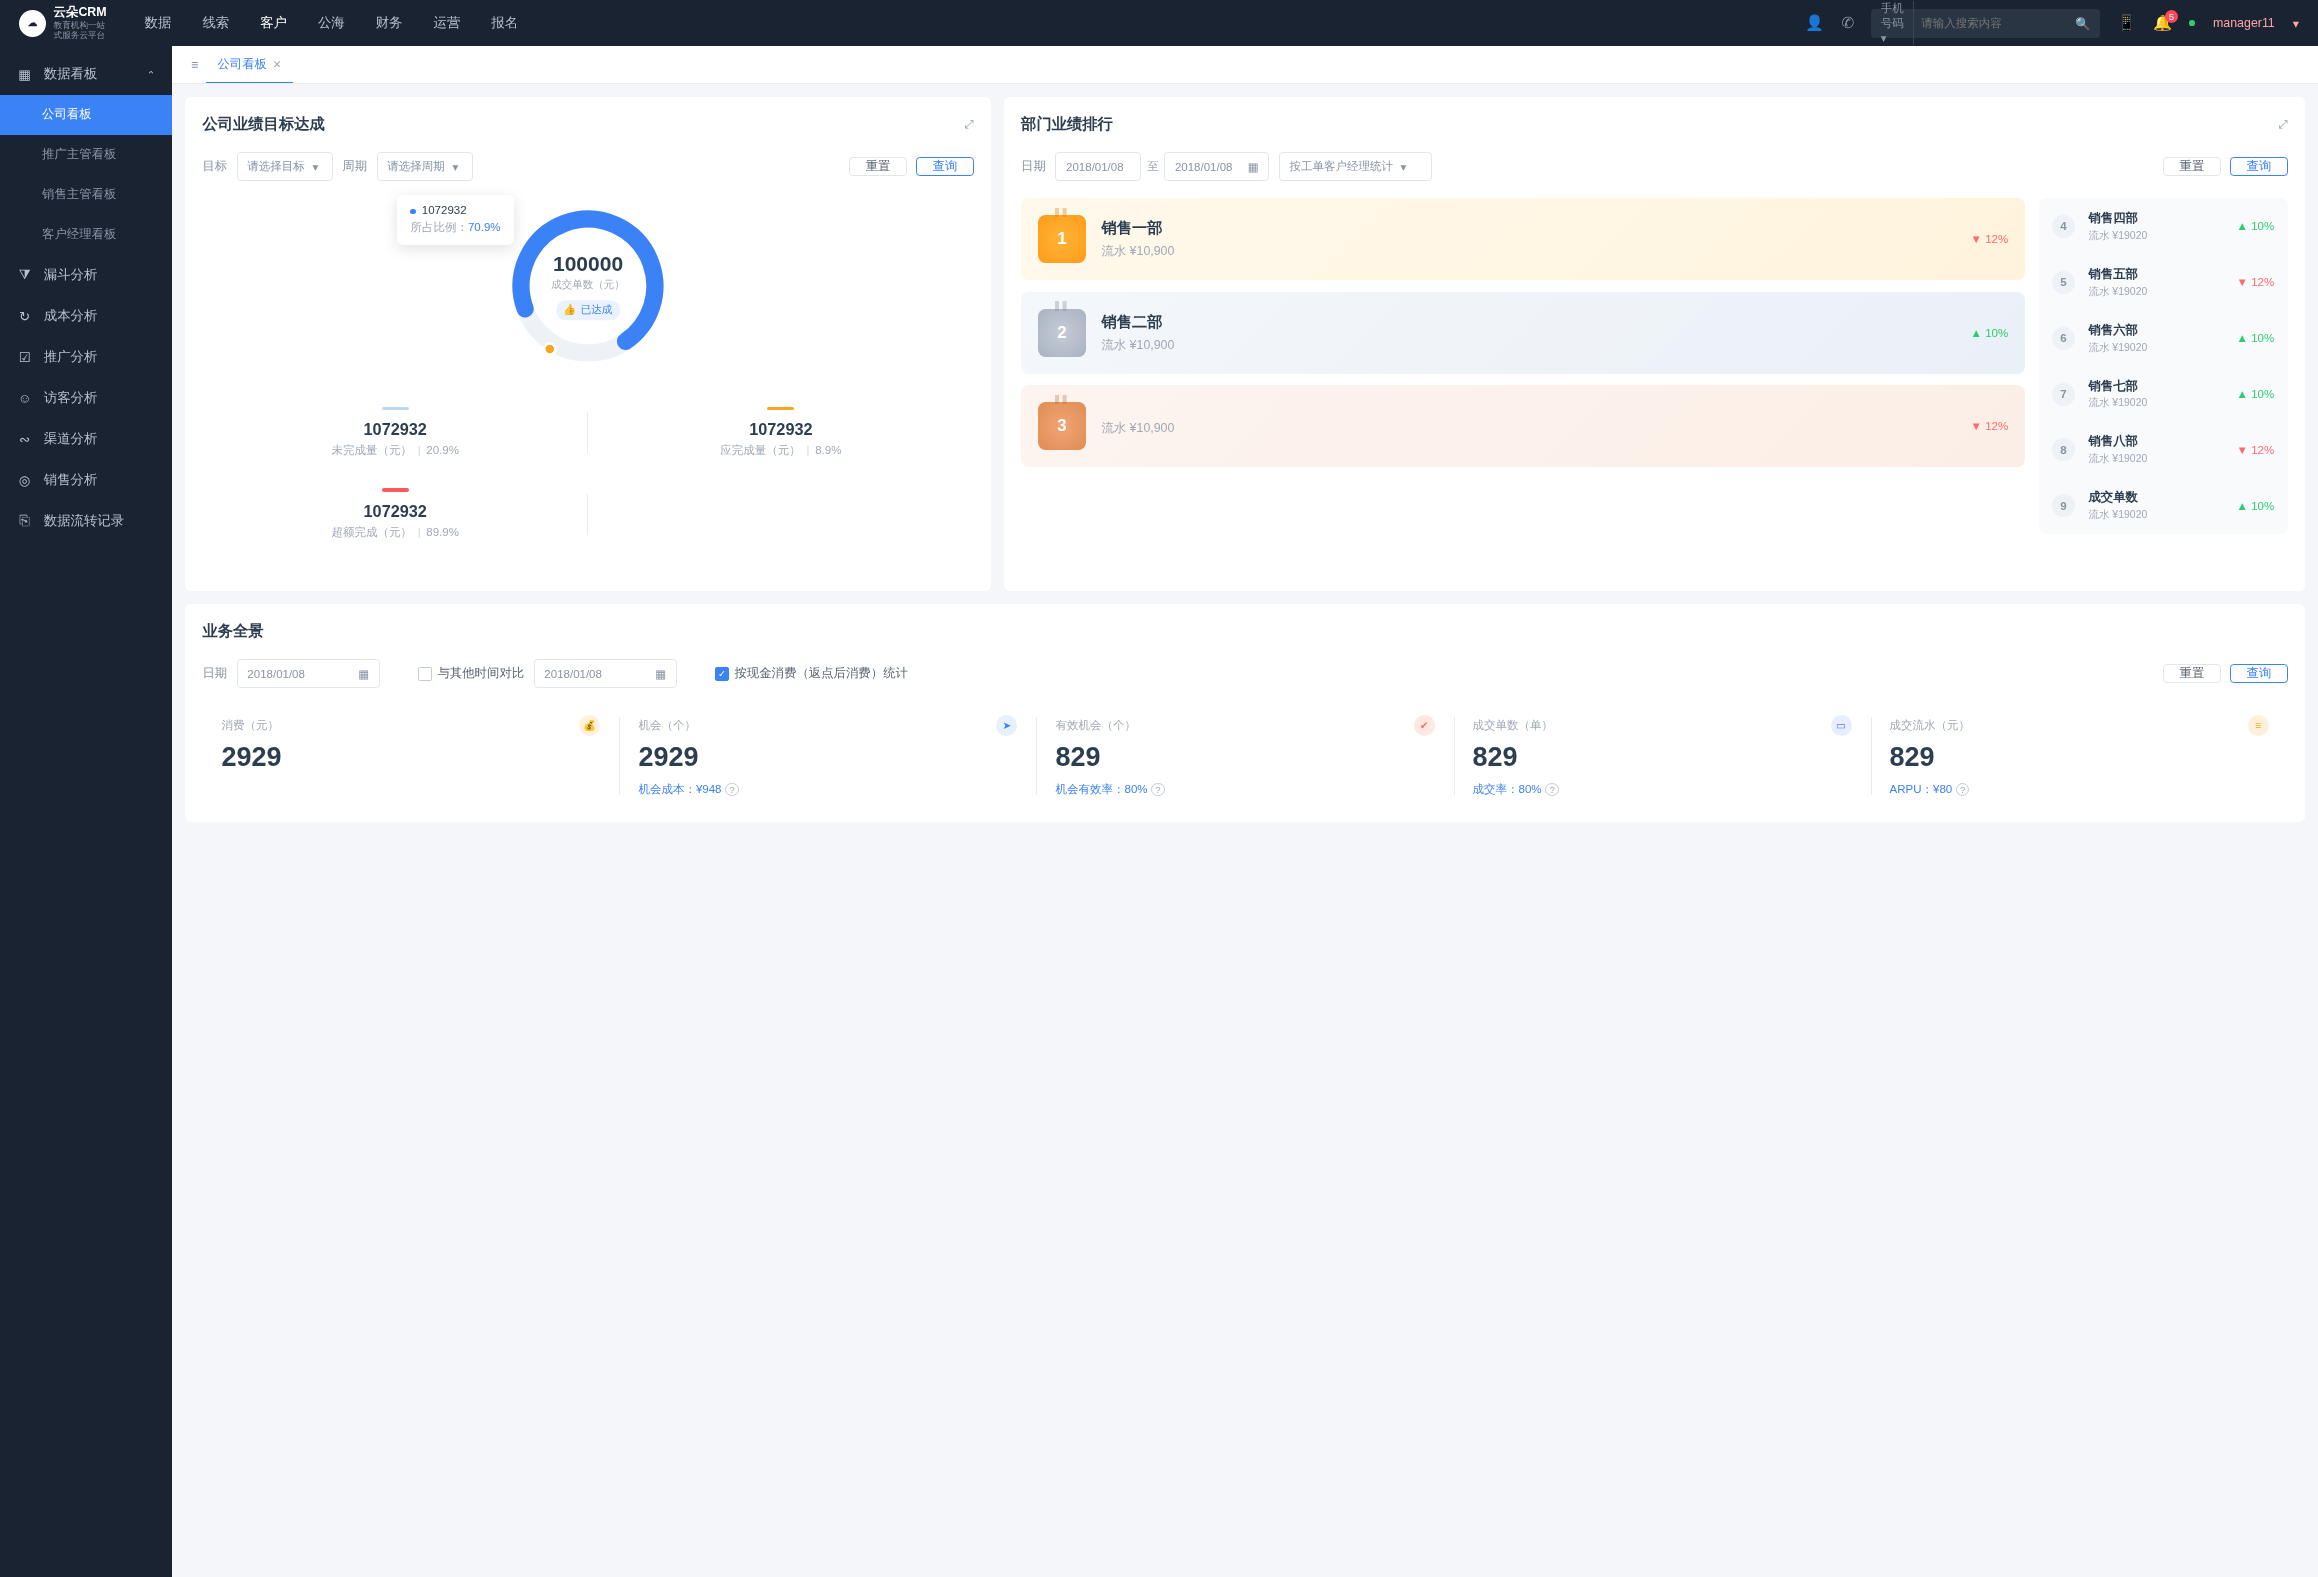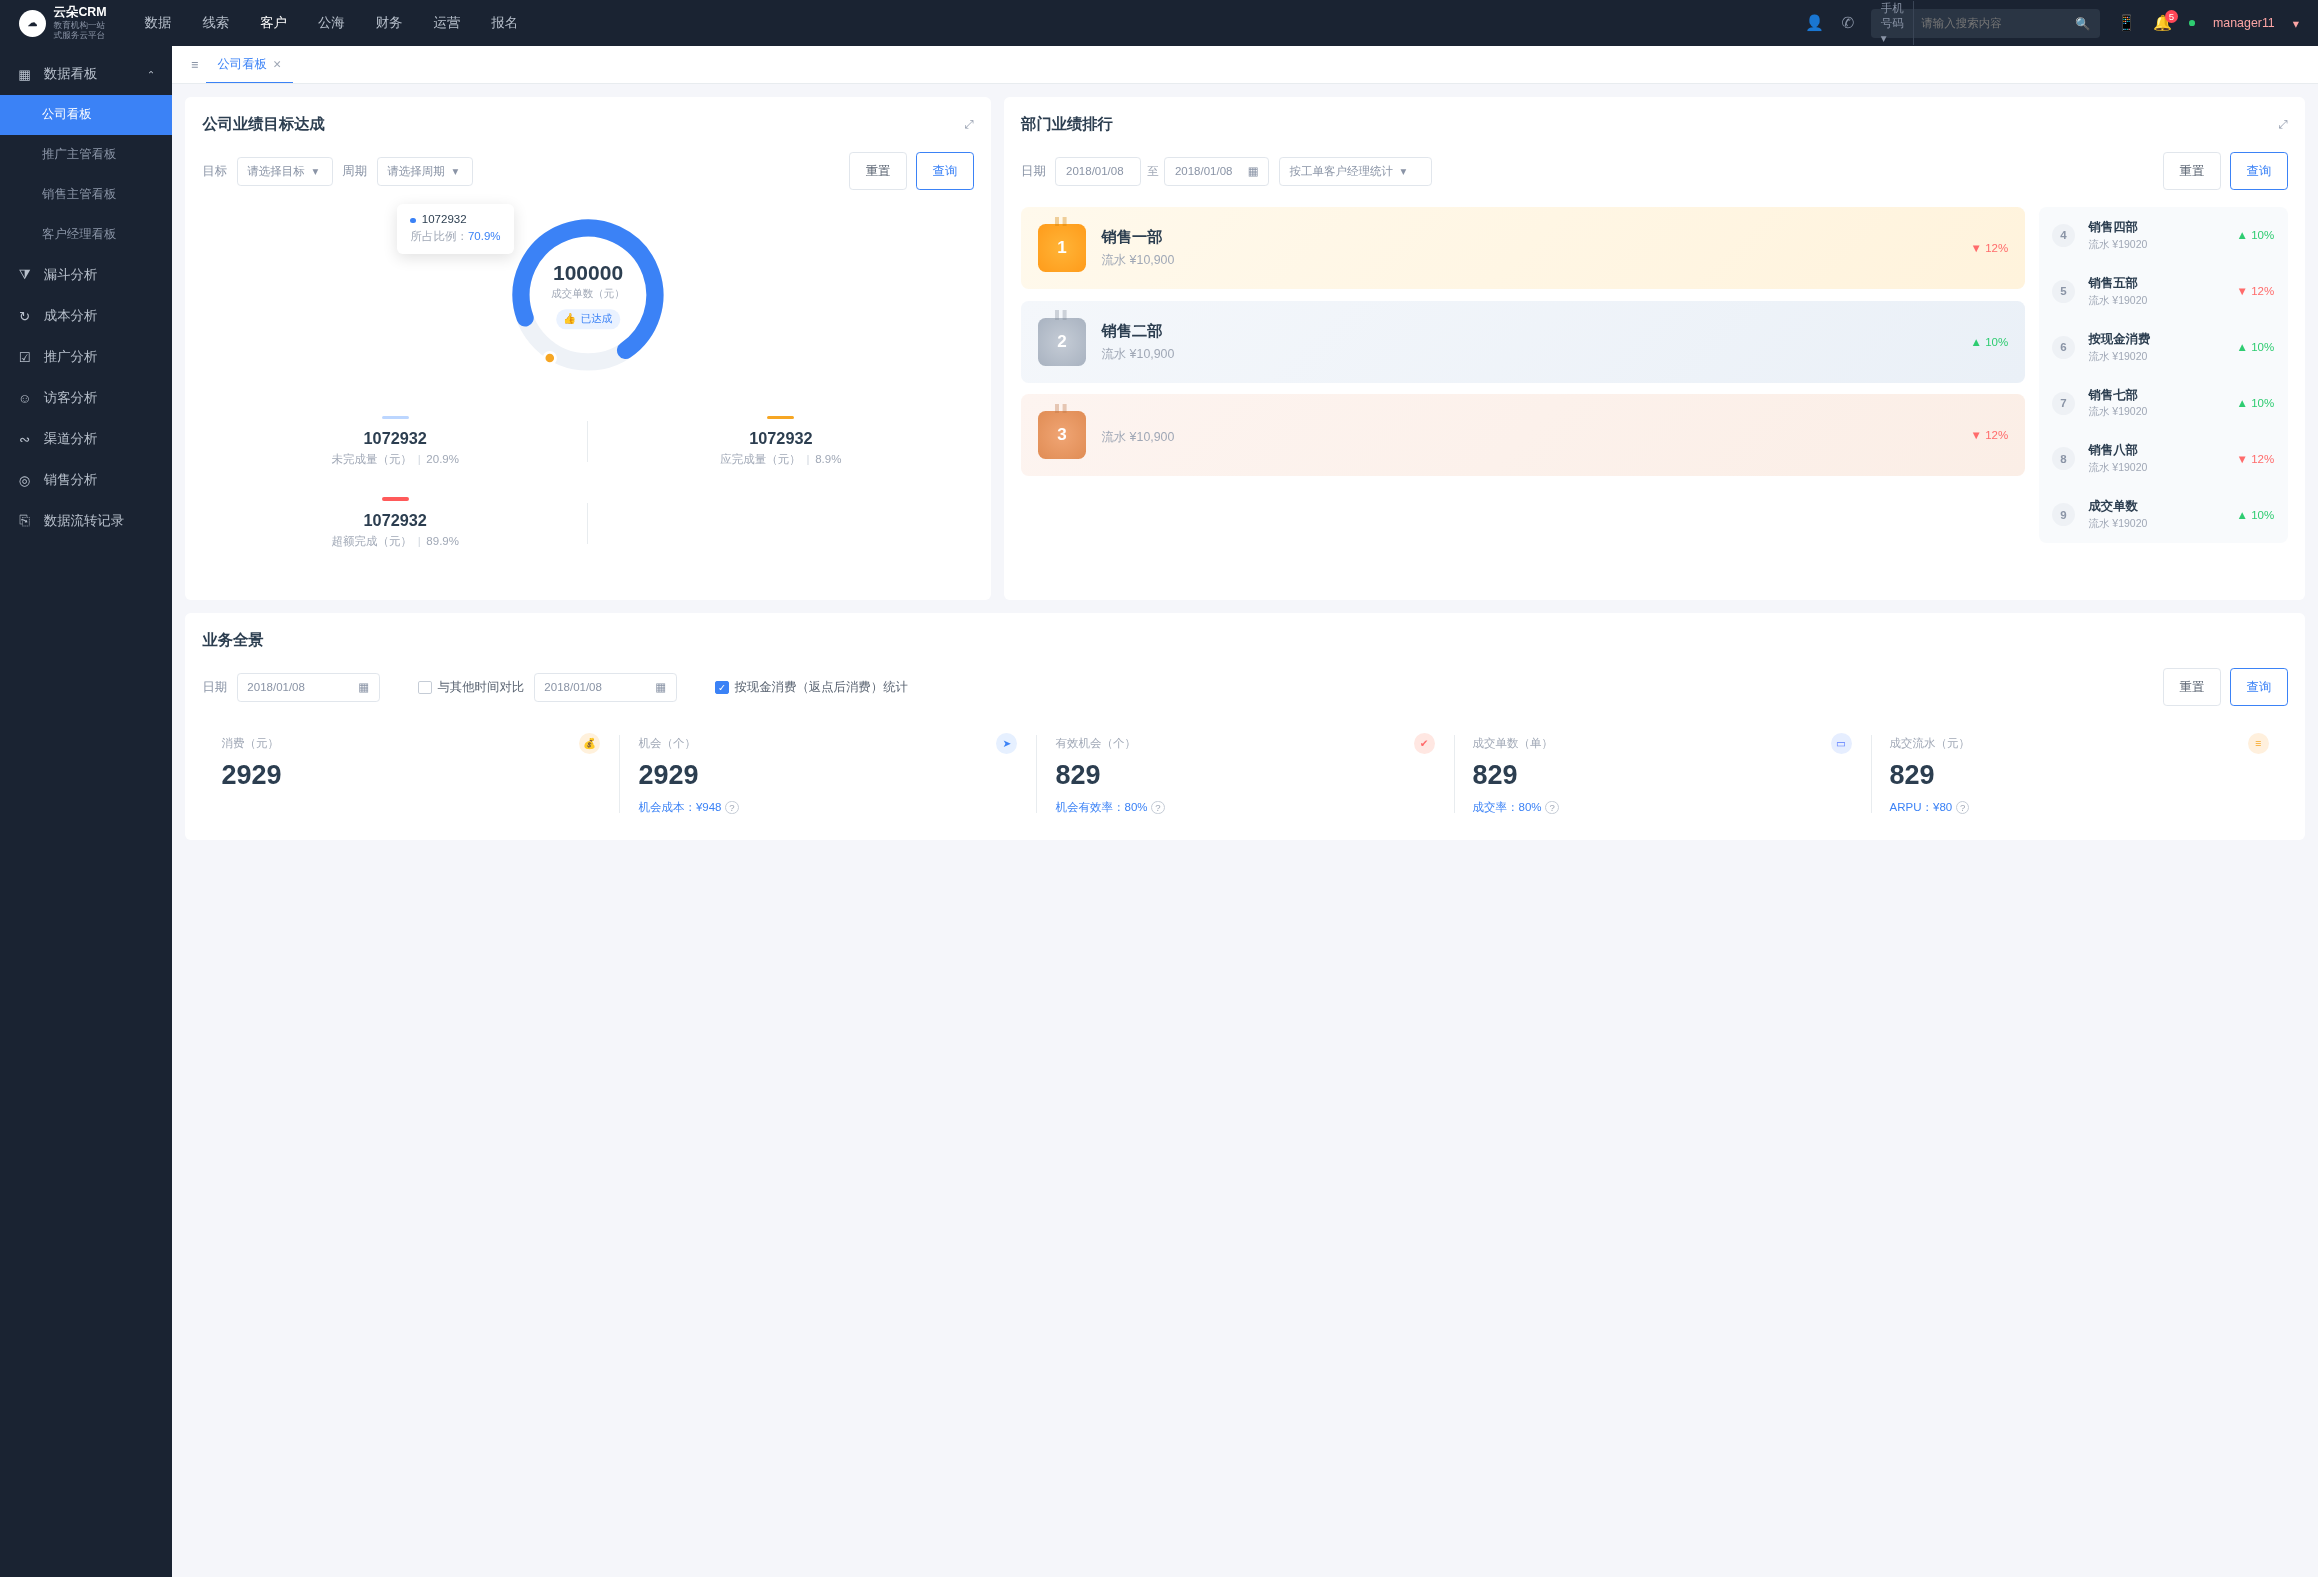--- a/index.html
+++ b/index.html
@@ -39,21 +39,21 @@
 .content { padding:13.4px; display:flex; flex-direction:column; gap:13.4px; }
 .row { display:flex; gap:13.4px; }
 .card { background:#fff; border-radius:5.7px; padding:17px; flex:1; }
 .card-hd { display:flex; align-items:center; justify-content:space-between; margin-bottom:17px; }
 .card-title { font-size:15.3px; font-weight:600; color:#2c3e50; }
 .card-expand { color:#8a94a6; cursor:pointer; font-size:11.5px; }
 .toolbar { display:flex; align-items:center; gap:9.6px; flex-wrap:wrap;margin-top:15px; }
 .toolbar-label { color:#8a94a6; font-size:12.4px; }
 .select, .date-input { border:1px solid #e1e6ec; border-radius:3.8px; height:29px; padding:0 9.6px; display:flex; align-items:center; gap:7.6px; color:#8a94a6; font-size:11.5px; cursor:pointer; min-width:96px; }
 .date-input { min-width:143px; justify-content:space-between; }
-.btn { border:1px solid #e1e6ec; background:#fff; border-radius:3.8px; height:38px; padding:0 15.3px; font-size:12.4px; color:#5a6472; cursor:pointer; }
+.btn { border:1px solid #e1e6ec; background:#fff; border-radius:3.8px; height:19px; padding:0 15.3px; font-size:12.4px; color:#5a6472; cursor:pointer; }
 .btn-primary { border-color:#3b82f6; color:#3b82f6; }
 .toolbar-spacer { flex:1; }
 .goal-body { display:flex; flex-direction:column; align-items:center; padding:19px 0; position:relative; }
 .donut-wrap { position:relative; width:172px; height:172px; }
 .donut-center { position:absolute; top:50%; left:50%; transform:translate(-50%,-50%); text-align:center; }
 .donut-num { font-size:21px; font-weight:700; color:#2c3e50; }
 .donut-sub { font-size:10.5px; color:#a0a8b6; margin-top:1.9px; }
 .donut-badge { margin-top:7.6px; display:inline-flex; align-items:center; gap:3.8px; background:#eaf2ff; color:#3b82f6; font-size:10.5px; padding:2.9px 7.6px; border-radius:9.6px; }
 .tooltip { position:absolute; top:-5.7px; left:-105px; background:#fff; border-radius:5.7px; box-shadow:0 3.8px 15.3px rgba(0,0,0,0.12); padding:9.6px 13.4px; font-size:11.5px; white-space:nowrap; }
 .tooltip-dot { display:inline-block; width:5.7px; height:5.7px; border-radius:50%; background:#3b82f6; margin-right:5.7px; }
@@ -333,21 +333,21 @@
                   <div class="rank-pos">5</div>
                   <div class="rank-row-info">
                     <div class="rank-row-name">销售五部</div>
                     <div class="rank-row-amount">流水 ¥19020</div>
                   </div>
                   <div class="rank-delta delta-down">▼ 12%</div>
                 </div>
                 <div class="rank-row">
                   <div class="rank-pos">6</div>
                   <div class="rank-row-info">
-                    <div class="rank-row-name">按现金消费</div>
+                    <div class="rank-row-name">销售六部</div>
                     <div class="rank-row-amount">流水 ¥19020</div>
                   </div>
                   <div class="rank-delta delta-up">▲ 10%</div>
                 </div>
                 <div class="rank-row">
                   <div class="rank-pos">7</div>
                   <div class="rank-row-info">
                     <div class="rank-row-name">销售七部</div>
                     <div class="rank-row-amount">流水 ¥19020</div>
                   </div>

